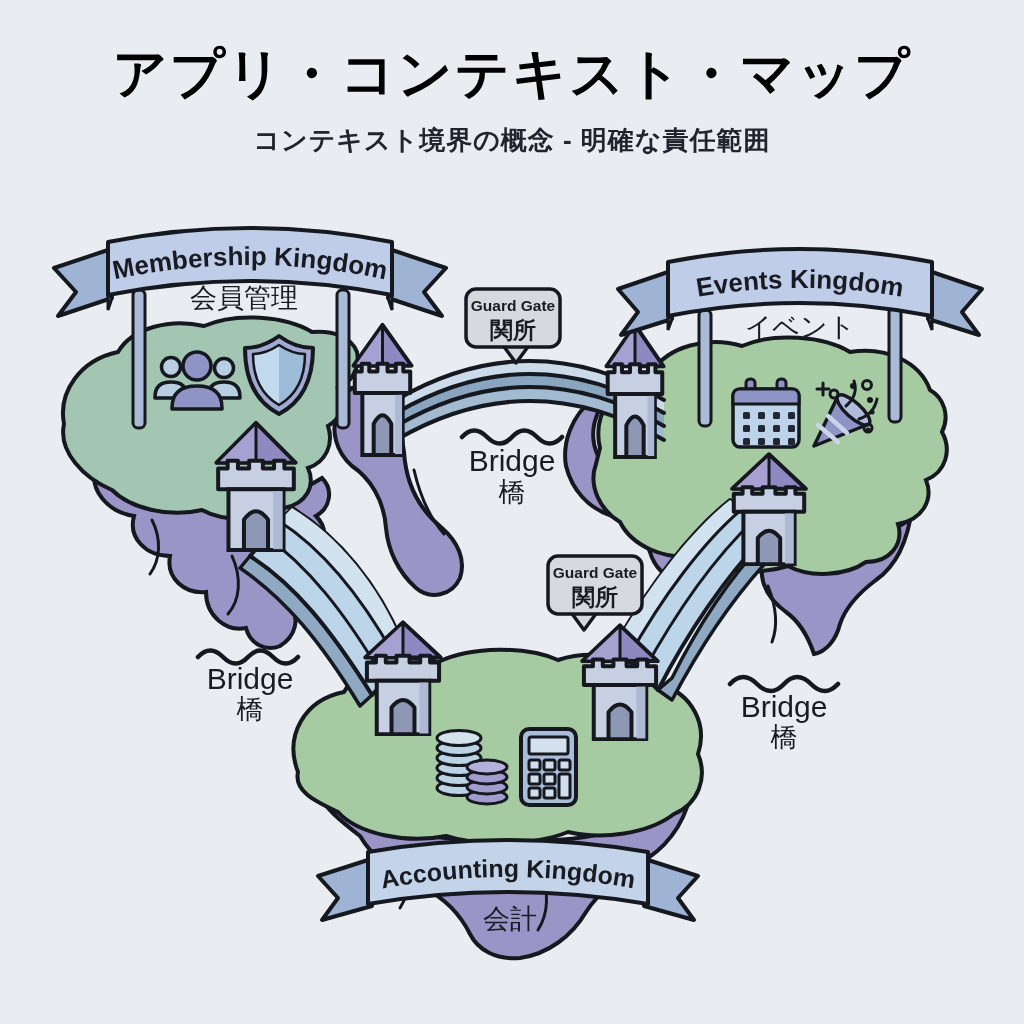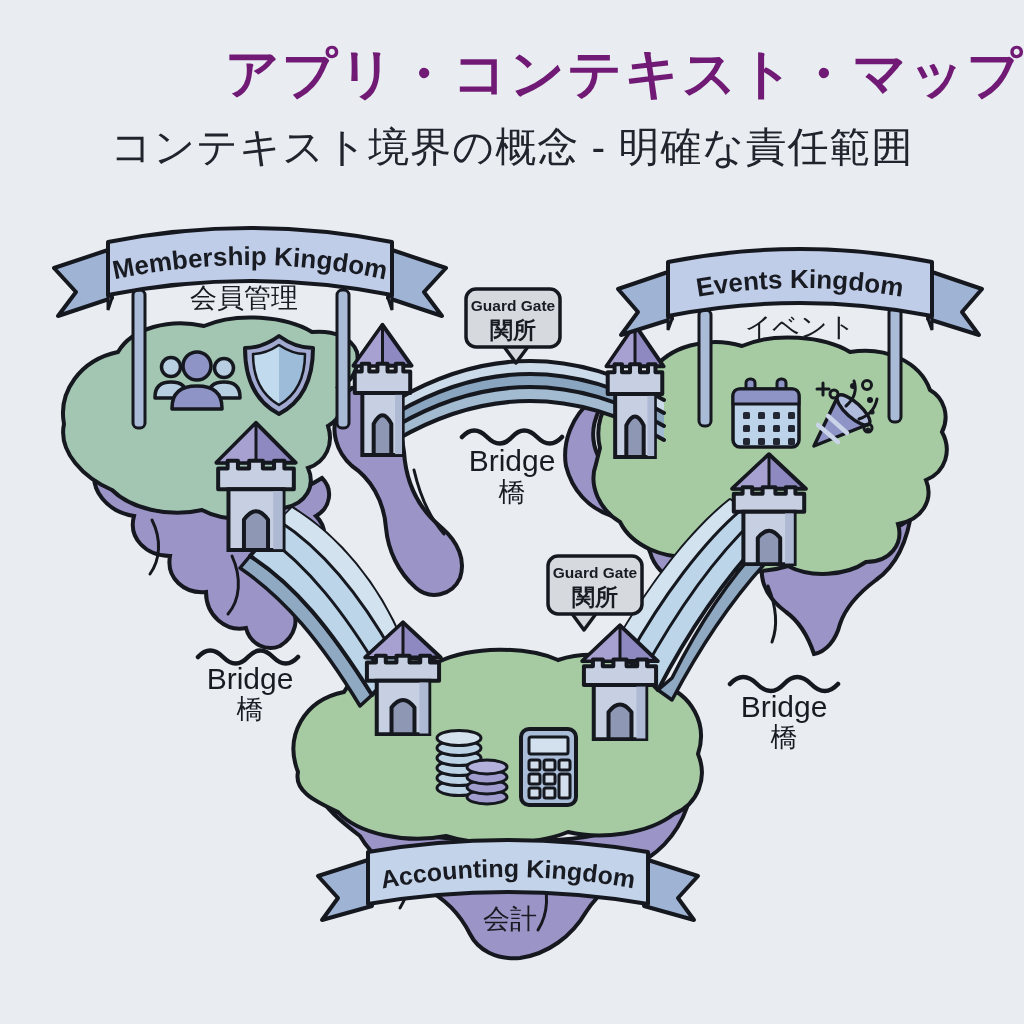--- a/index.html
+++ b/index.html
@@ -4,22 +4,22 @@
 <style>
   html,body{margin:0;padding:0;}
   body{
     width:1024px;height:1024px;position:relative;overflow:hidden;
     background:#e9edf1;
     font-family:"Liberation Sans","DejaVu Sans",sans-serif;
     color:#15161d;
   }
   .stage{position:absolute;inset:0;}
   .hdr{position:absolute;left:0;right:0;text-align:center;line-height:1;}
-  .title{top:46px;font-size:54px;font-weight:900;letter-spacing:2px;color:#701a75;text-align:right;}
-  .subtitle{top:127px;font-size:41px;font-weight:400;letter-spacing:1px;color:#22242d;}
+  .title{top:46px;font-size:54px;font-weight:900;letter-spacing:2px;color:#000000;}
+  .subtitle{top:127px;font-size:26px;font-weight:700;letter-spacing:1px;color:#22242d;}
   svg{position:absolute;inset:0;}
   svg text{font-family:"Liberation Sans","DejaVu Sans",sans-serif;fill:#191b23;}
   .banner-en{font-size:26px;font-weight:700;}
   .banner-en.small{font-size:25px;}
   .jp-label{font-size:27px;font-weight:500;}
   .bridge-en{font-size:30px;}
   .bridge-ja{font-size:27px;}
   .gate-en{font-size:15.5px;font-weight:700;}
   .gate-ja{font-size:23px;font-weight:600;}
   .ink{stroke:#16181f;stroke-linejoin:round;stroke-linecap:round;fill:none;}

